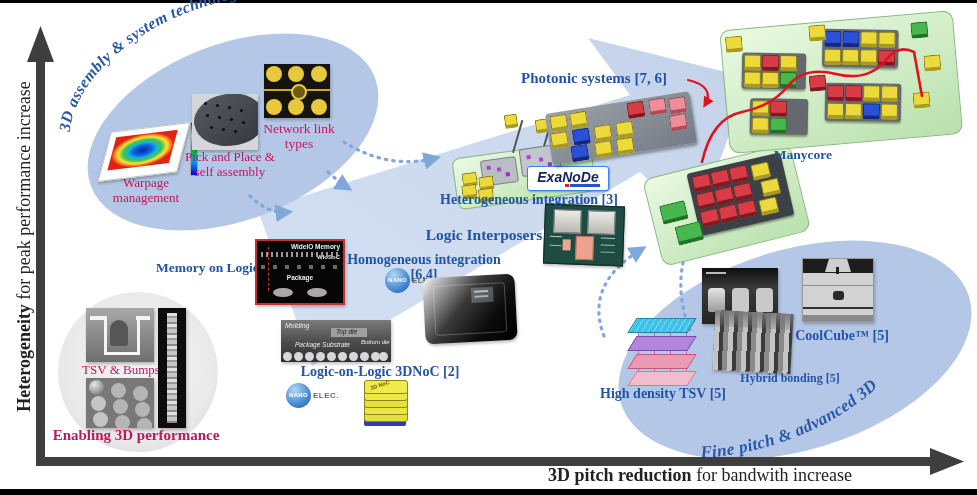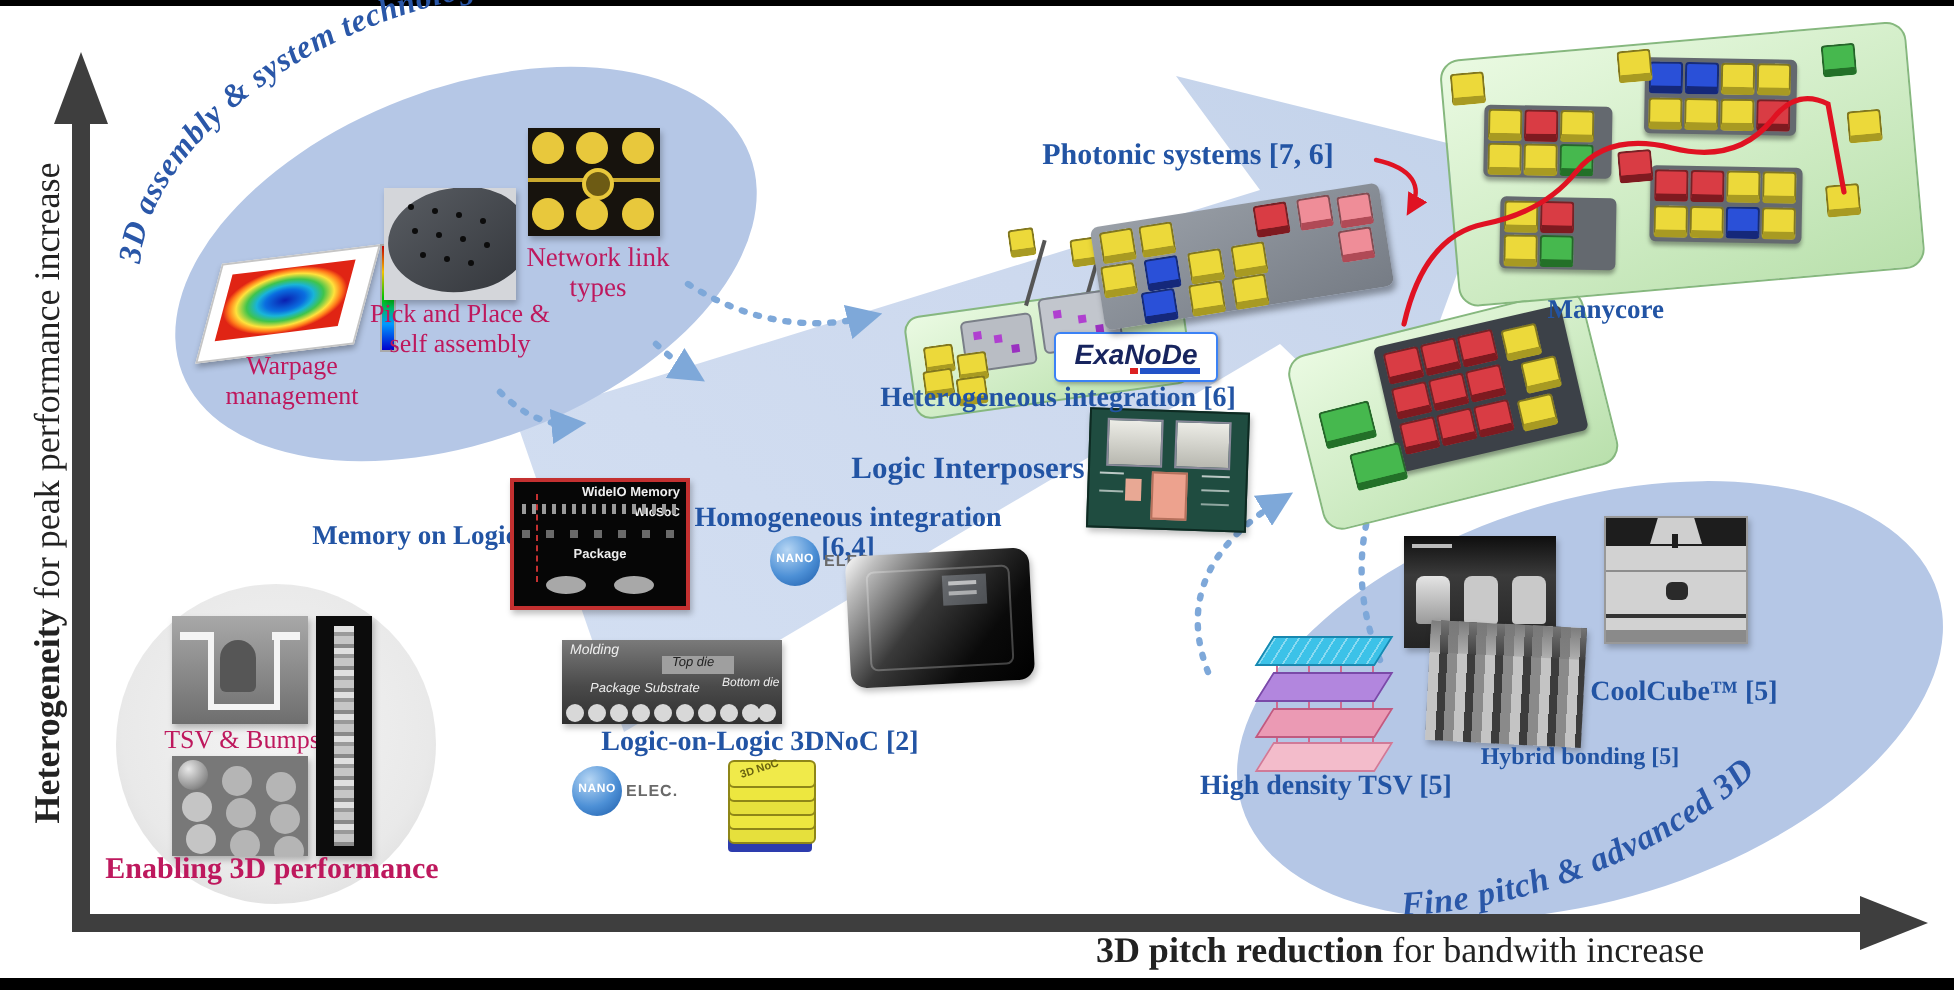--- a/index.html
+++ b/index.html
@@ -218,21 +218,21 @@
       <div style="position:absolute;left:5px;top:5px;width:4px;height:4px;background:#b040d0;box-shadow:10px 3px #b040d0,18px 9px #9a30c0;"></div>
     </div>
     <div style="position:absolute;left:70px;top:36px;width:38px;height:26px;background:#c2c6cd;border:1px solid #7a7f88;border-radius:3px;">
       <div style="position:absolute;left:6px;top:6px;width:4px;height:4px;background:#b040d0;box-shadow:12px 4px #b040d0,20px 10px #9a30c0;"></div>
     </div>
     <i class="c y" style="left:10px;top:52px;width:13px;height:9px;"></i>
     <i class="c y" style="left:26px;top:58px;width:13px;height:9px;"></i>
     <i class="c y" style="left:8px;top:64px;width:13px;height:9px;"></i>
     <i class="c y" style="left:24px;top:70px;width:13px;height:9px;"></i>
   </div>
-  <div class="lbl" style="left:438px;top:192px;width:182px;font-size:14px;">Heterogeneous integration [6]</div>
+  <div class="lbl" style="left:438px;top:192px;width:182px;font-size:14px;">Heterogeneous integration [3]</div>
   <div class="exanode">
     <span>ExaNoDe</span>
     <div class="ul"></div>
     <div class="rt"></div>
   </div>
 
   <div class="lbl" style="left:478px;top:70px;width:232px;font-size:15px;">Photonic systems [7, 6]</div>
   <div class="board" style="left:544px;top:92px;width:158px;height:72px;transform:rotate(-9deg);">
     <div style="position:absolute;left:4px;top:10px;width:146px;height:52px;background:linear-gradient(160deg,#9aa0a8,#767c85);border-radius:4px;box-shadow:1px 3px 3px rgba(0,0,0,.35);"></div>
     <i class="c y" style="left:8px;top:13px;"></i>
@@ -339,19 +339,19 @@
 
   <div class="ph" style="left:802px;top:258px;width:70px;height:62px;background:#d2d2d2;border:1px solid #999;overflow:hidden;">
     <div style="position:absolute;left:0;top:0;width:70px;height:14px;background:#1d1d1d;"></div>
     <div style="position:absolute;left:22px;top:0px;width:26px;height:13px;background:#cfcfcf;clip-path:polygon(15% 0,85% 0,100% 100%,0 100%);"></div>
     <div style="position:absolute;left:33px;top:8px;width:3px;height:7px;background:#1d1d1d;"></div>
     <div style="position:absolute;left:0;top:26px;width:70px;height:1px;background:#8d8d8d;"></div>
     <div style="position:absolute;left:30px;top:32px;width:11px;height:9px;background:#2a2a2a;border-radius:3px;"></div>
     <div style="position:absolute;left:0;top:48px;width:70px;height:2px;background:#333;"></div>
     <div style="position:absolute;left:0;top:56px;width:70px;height:6px;background:#8a8a8a;"></div>
   </div>
-  <div class="lbl" style="left:788px;top:328px;width:108px;font-size:14px;margin-top:11px;">CoolCube™ [5]</div>
+  <div class="lbl" style="left:788px;top:328px;width:108px;font-size:14px;">CoolCube™ [5]</div>
 
   <svg id="svgtop" width="977" height="495" viewBox="0 0 977 495">
     <path d="M 702 162 Q 712 118 742 112 Q 772 106 788 86 Q 804 66 836 74 Q 868 82 886 60 Q 898 44 914 52 L 922 96" fill="none" stroke="#e01222" stroke-width="2.6" stroke-linecap="round"></path>
     <path d="M 688 80 C 706 84 712 93 705 105" fill="none" stroke="#e01222" stroke-width="2.2" stroke-linecap="round" marker-end="url(#mRed)"></path>
   </svg>
 </div>
 
 </body></html>

